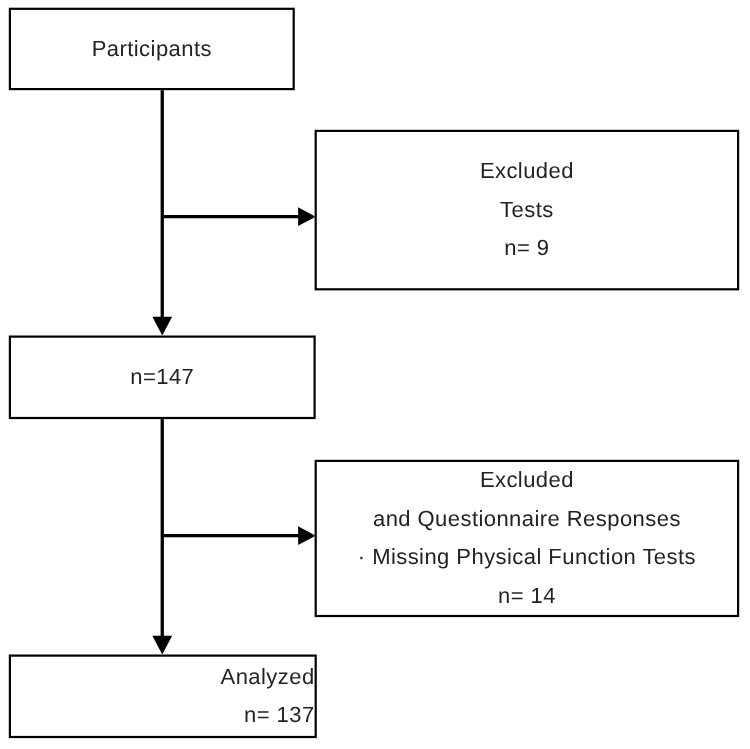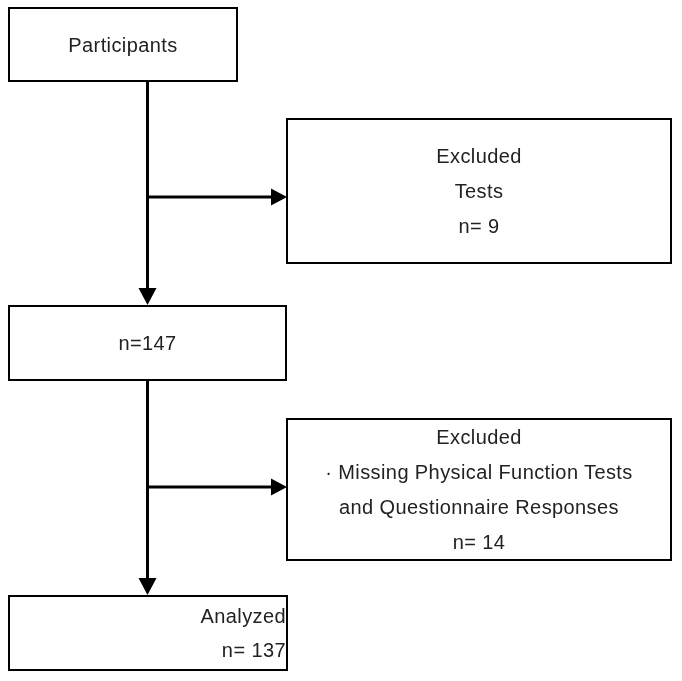--- a/index.html
+++ b/index.html
@@ -29,21 +29,21 @@
     font-size: 20px;
     letter-spacing: 0.4px;
   }
   .node .line {
     line-height: 34px;
     white-space: nowrap;
   }
   .node.wide .line {
     line-height: 35px;
   }
-  #box-participants { left: 8px;   top: 7px;   width: 230px; height: 75px; }
+  #box-participants { left: 8px;   top: 7px;   width: 260px; height: 75px; }
   #box-excluded-1   { left: 286px; top: 118px; width: 386px; height: 146px; }
   #box-measured     { left: 8px;   top: 305px; width: 279px; height: 76px; }
   #box-excluded-2   { left: 286px; top: 418px; width: 386px; height: 143px; }
   #box-analyzed     { left: 8px;   top: 595px; width: 280px; height: 76px; align-items: flex-end; }
   svg.connectors {
     position: absolute;
     left: 0;
     top: 0;
     width: 682px;
     height: 681px;
@@ -85,22 +85,22 @@
     <div class="line">Tests</div>
     <div class="line">n= 9</div>
   </div>
 
   <div class="node" id="box-measured">
     <div class="line">n=147</div>
   </div>
 
   <div class="node wide" id="box-excluded-2">
     <div class="line">Excluded</div>
+    <div class="line">and Questionnaire Responses</div>
     <div class="line">· Missing Physical Function Tests</div>
-    <div class="line">and Questionnaire Responses</div>
     <div class="line">n= 14</div>
   </div>
 
   <div class="node" id="box-analyzed">
     <div class="line">Analyzed</div>
     <div class="line">n= 137</div>
   </div>
 
 </div>
 

